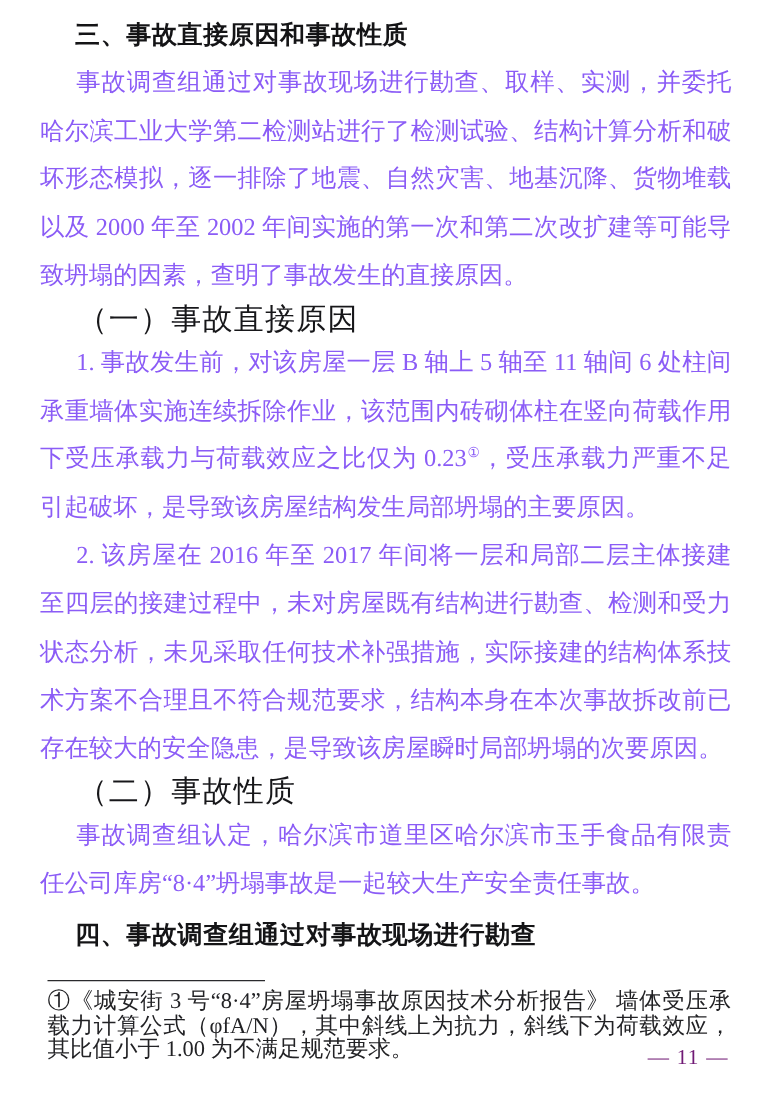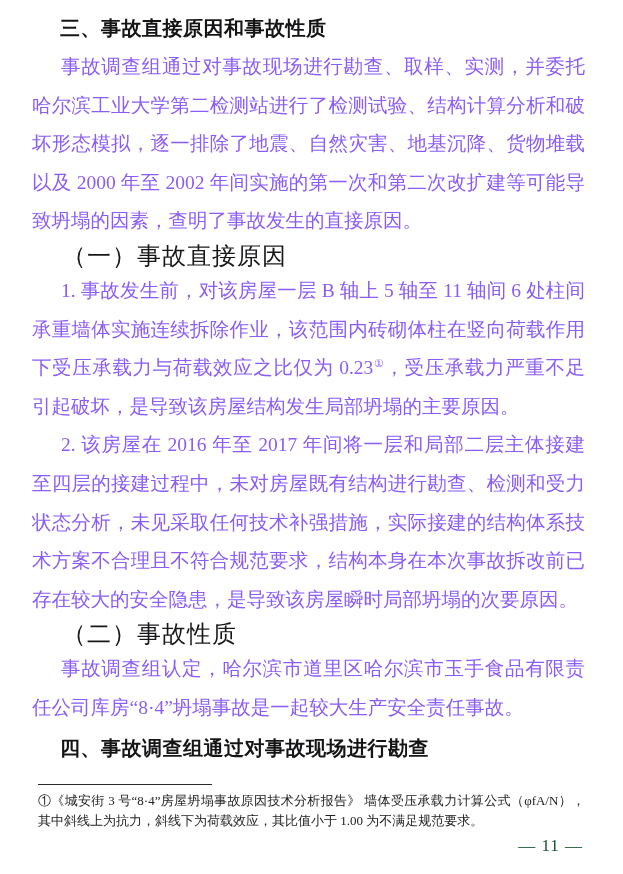--- a/index.html
+++ b/index.html
@@ -58,32 +58,32 @@
     top: 784px;
     width: 547px;
   }
   .footnote-rule {
     width: 174px;
     height: 0;
     border-top: 1.5px solid #2a2a2d;
     margin-bottom: 6px;
   }
   .footnote-text {
-    font-size: 13px;
+    font-size: 18px;
     line-height: 19.5px;
     text-align: justify;
     color: #222225;
   }
   .page-number {
     position: absolute;
     right: 40px;
     top: 836px;
     font-size: 17px;
     letter-spacing: 1px;
-    color: #14532d;
+    color: #701a75;
     text-align: center;
   }
 </style>
 </head>
 <body>
 
 <div class="page">
 
   <div class="content">
 

